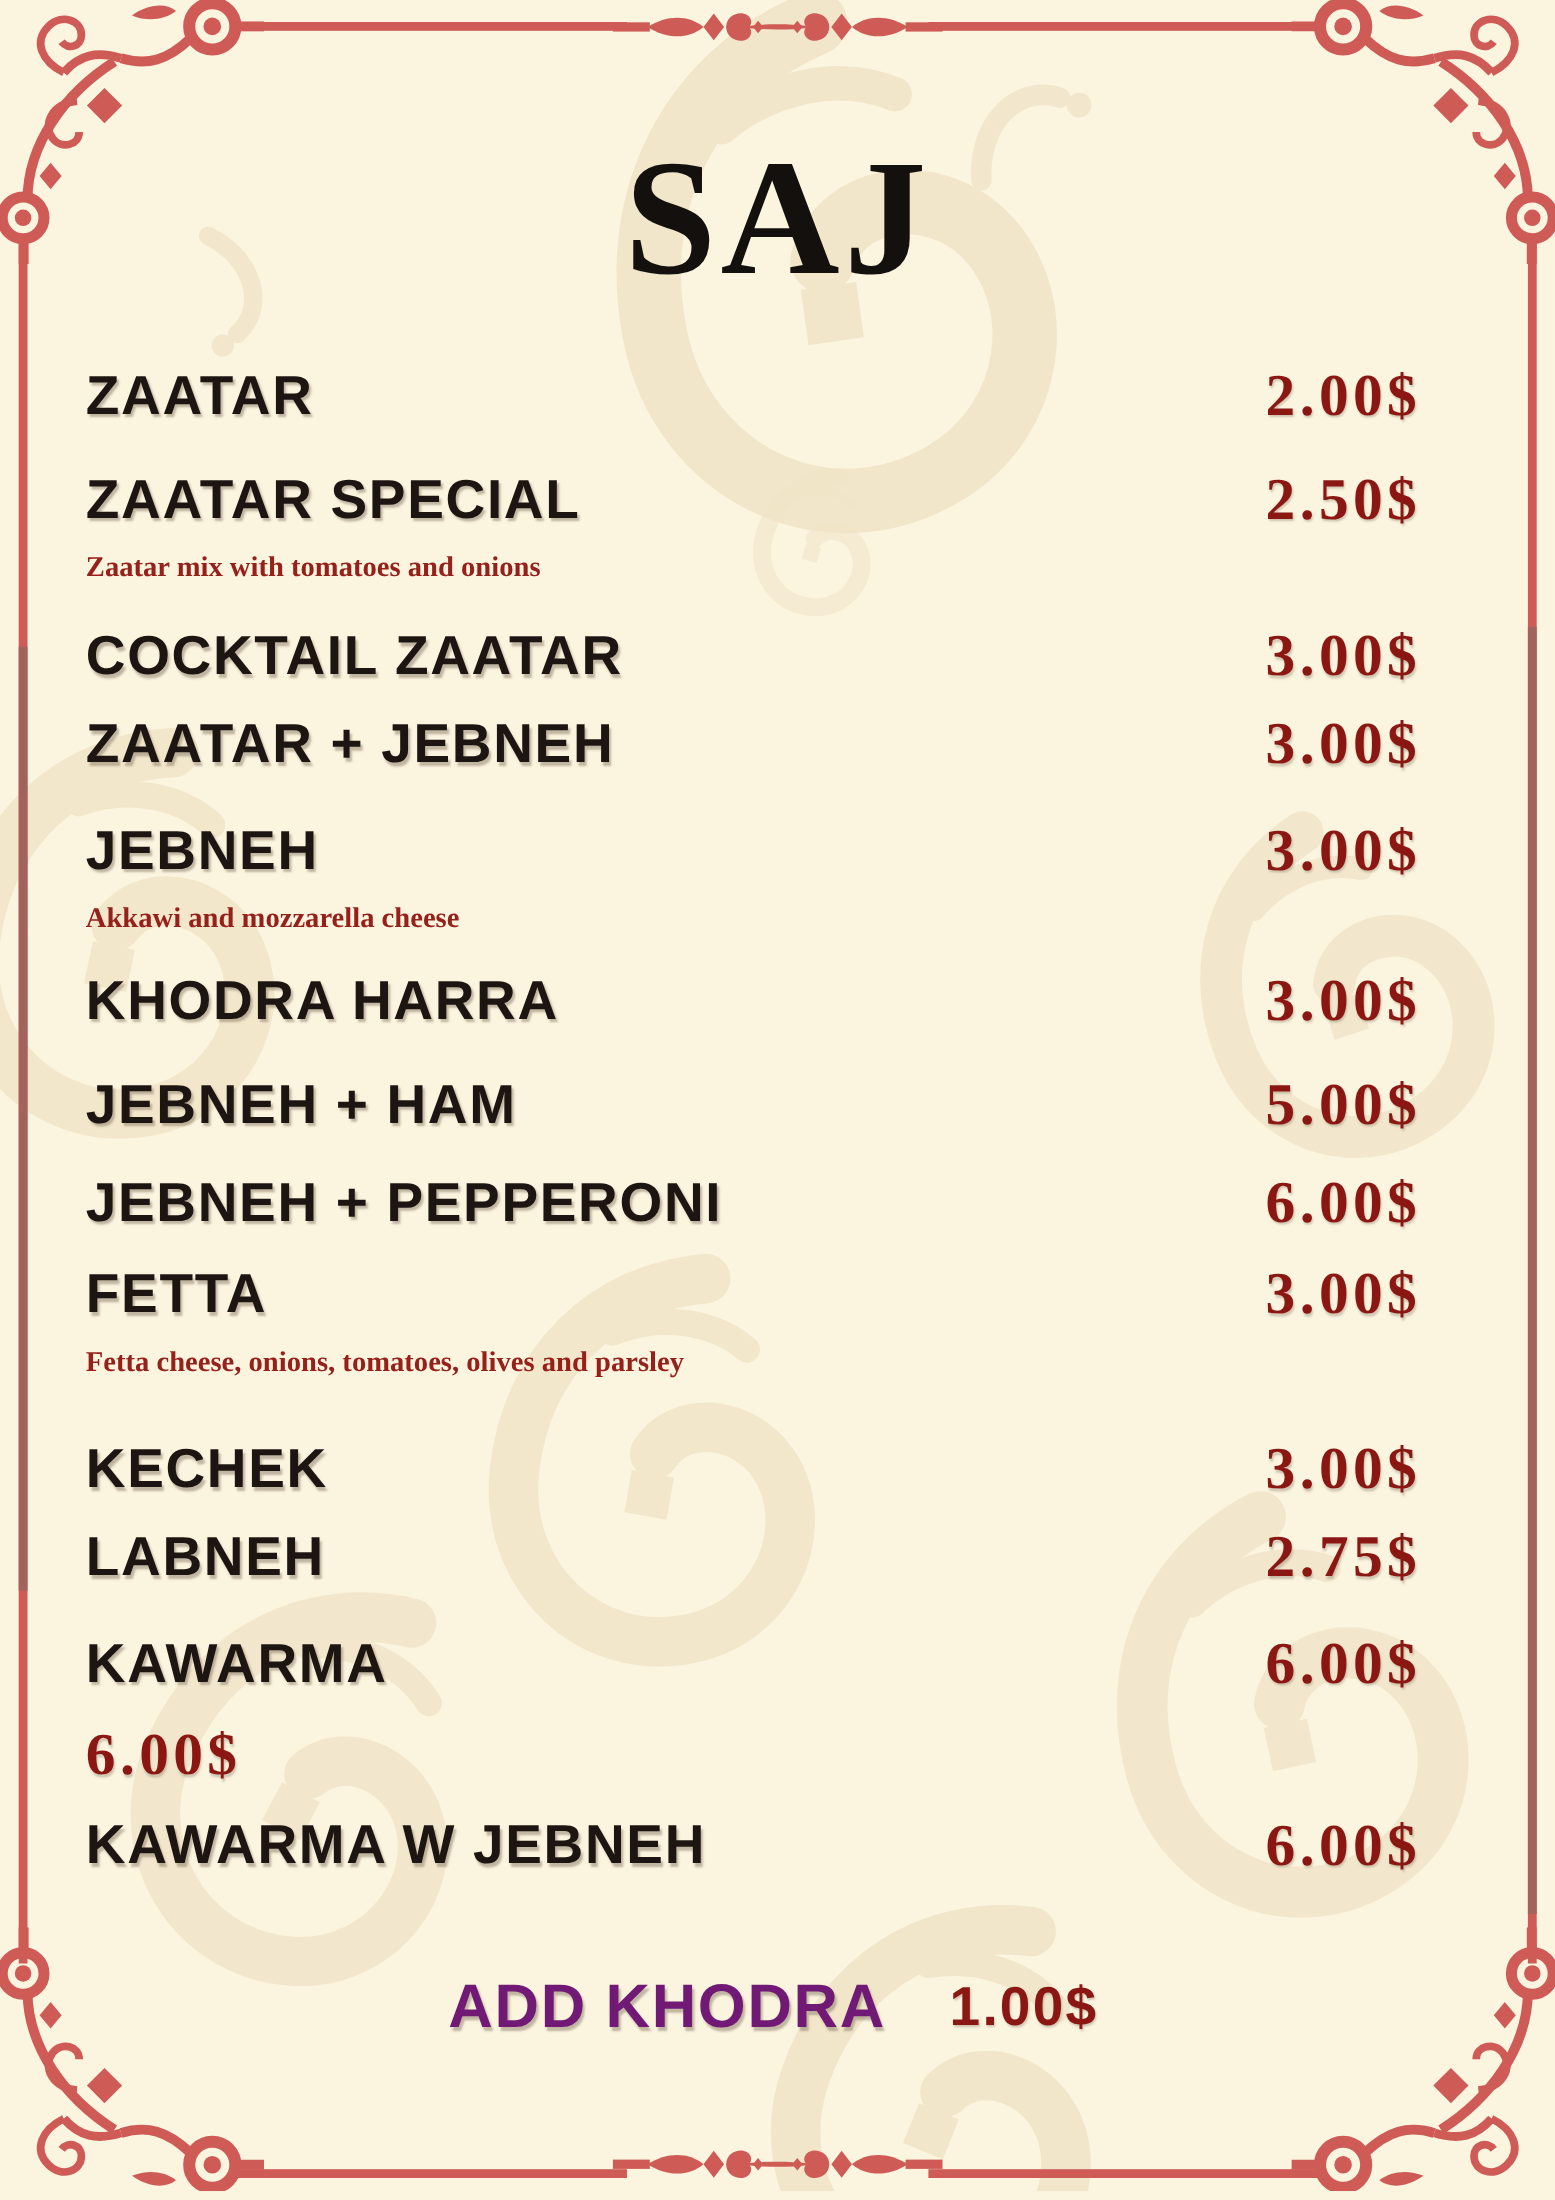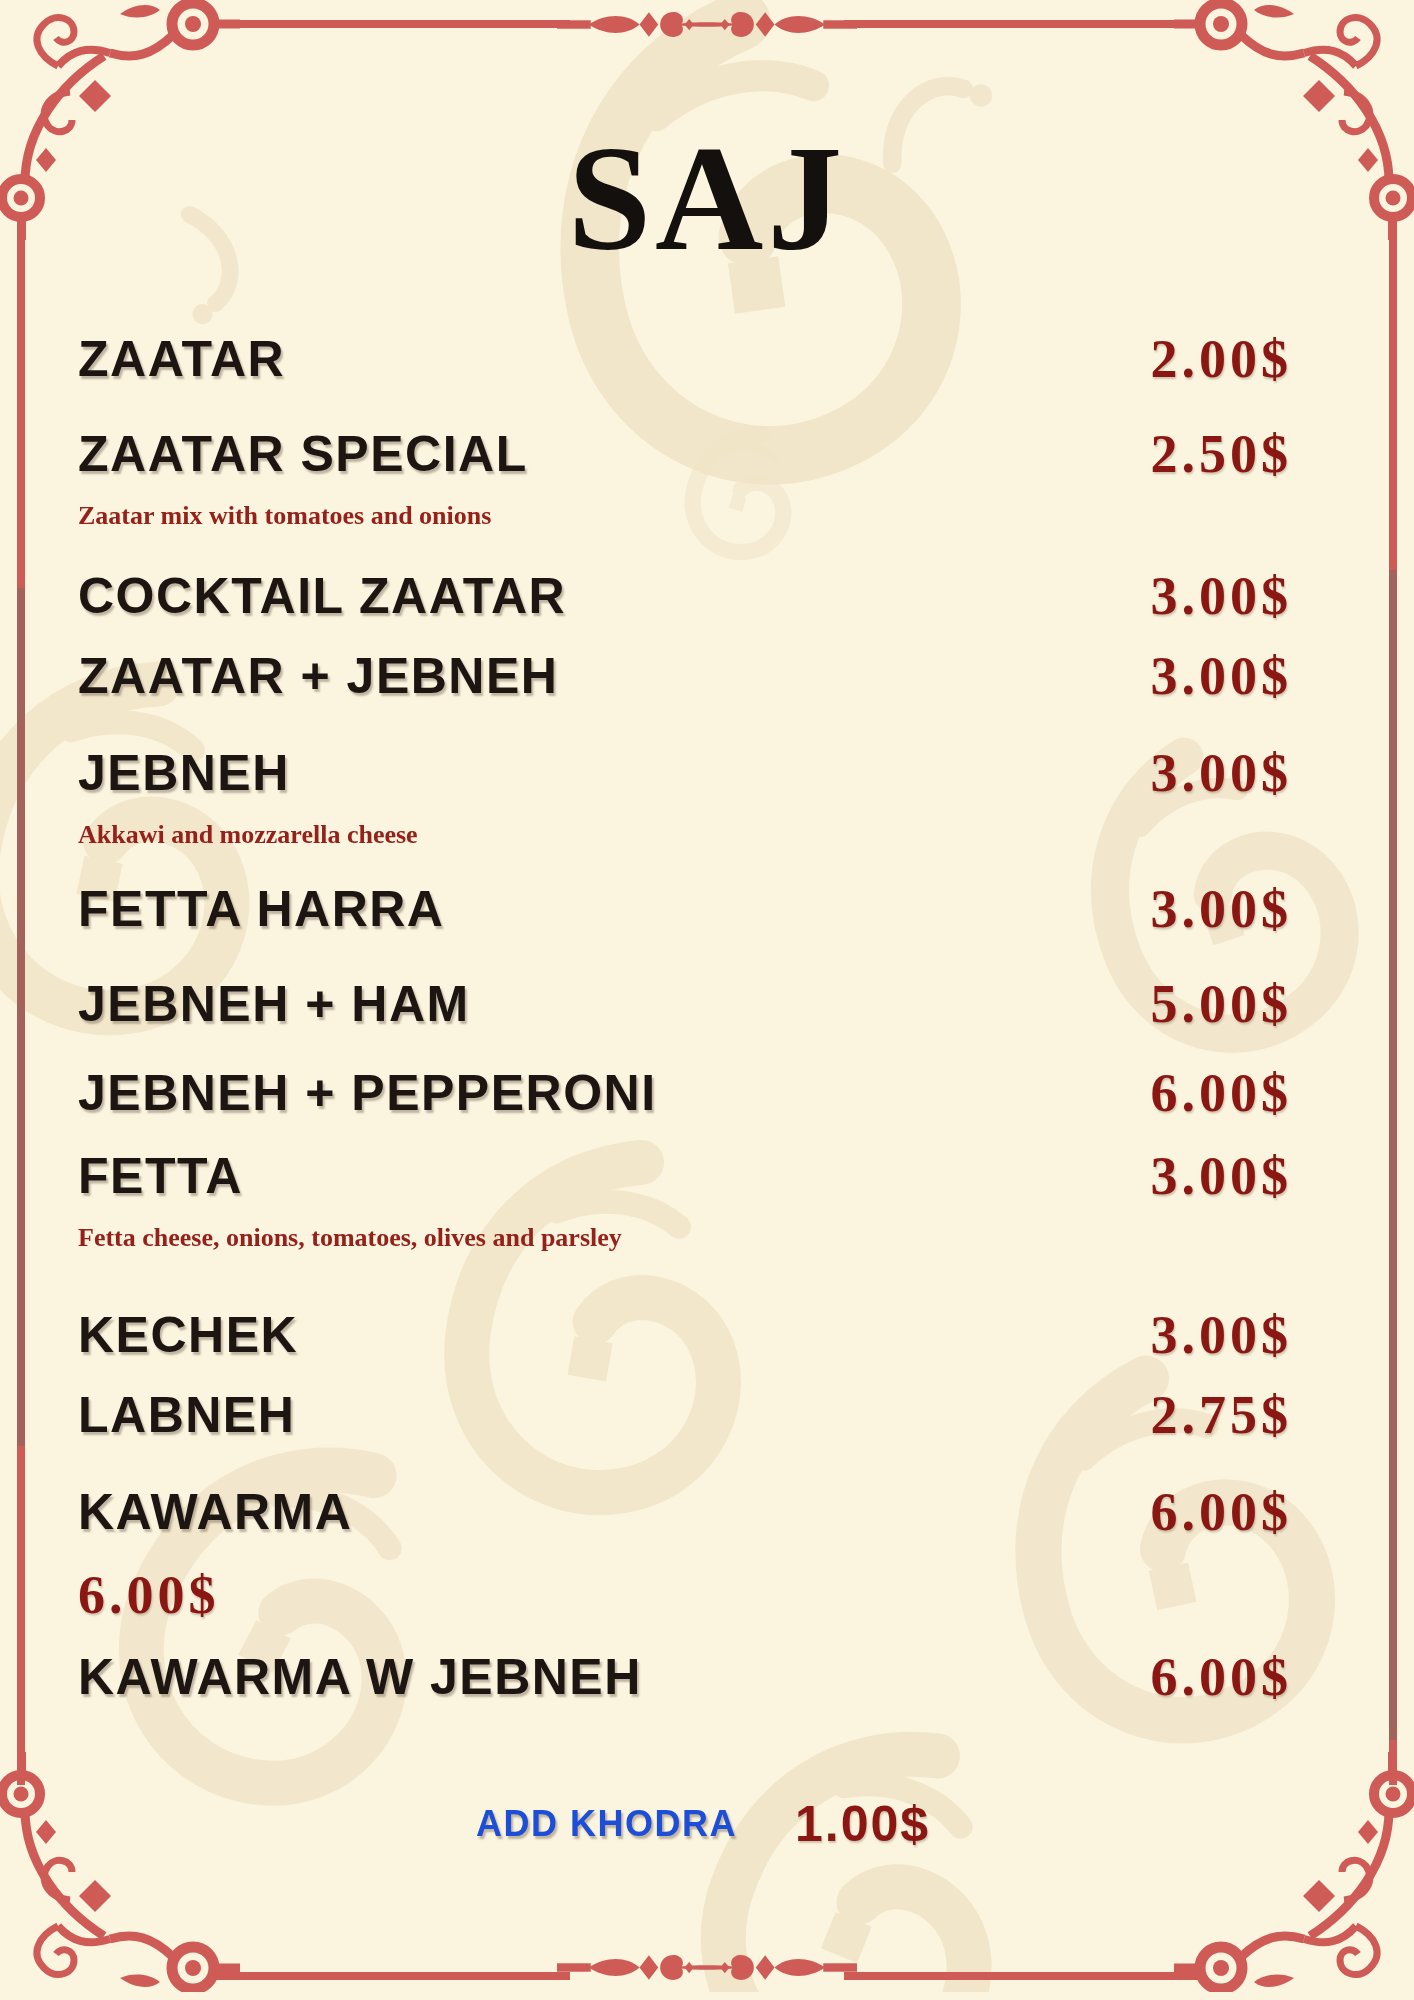--- a/index.html
+++ b/index.html
@@ -46,21 +46,21 @@
          color:#96201a;margin-top:14px;max-width:660px;}
   .r1{margin-bottom:43px;}  .r2{margin-bottom:32px;}  .r3{margin-bottom:28px;margin-top:19px;}
   .r4{margin-bottom:45px;}  .r5{margin-bottom:26px;}  .r6{margin-bottom:43px;}
   .r7{margin-bottom:37px;}  .r8{margin-bottom:31px;}  .r9{margin-bottom:49px;}
   .r10{margin-bottom:28px;} .r11{margin-bottom:45px;gap:20px;} .r12{margin-bottom:31px;}
   .r13{margin-bottom:30px;} .r14{margin-bottom:0;}
 
   
   .footer{position:absolute;top:1798px;left:78px;right:122px;display:flex;justify-content:center;
           align-items:flex-start;gap:58px;}
-  .footer-label{font-weight:700;font-size:36px;line-height:52px;letter-spacing:1.5px;color:#1d4ed8;
+  .footer-label{font-weight:700;font-size:56px;line-height:52px;letter-spacing:1.5px;color:#701a75;
                 text-shadow:2px 3px 2px rgba(120,105,85,.45);margin-left:36px;}
   .footer-price{font-weight:700;font-size:50px;line-height:52px;letter-spacing:2px;color:#8b1712;
                 text-shadow:1px 2px 2px rgba(120,105,85,.35);}
 </style>
 </head>
 <body>
 
 <div class="page">
 
   <svg width="0" height="0" style="position:absolute">
@@ -216,21 +216,21 @@
 
     <div class="row r5">
       <div class="imain">
         <span class="iname">JEBNEH</span>
         <div class="idesc">Akkawi and mozzarella cheese</div>
       </div>
       <span class="iprice">3.00$</span>
     </div>
 
     <div class="row r6">
-      <span class="iname">FETTA HARRA</span>
+      <span class="iname">KHODRA HARRA</span>
       <span class="iprice">3.00$</span>
     </div>
 
     <div class="row r7">
       <span class="iname">JEBNEH + HAM</span>
       <span class="iprice">5.00$</span>
     </div>
 
     <div class="row r8">
       <span class="iname">JEBNEH + PEPPERONI</span>

